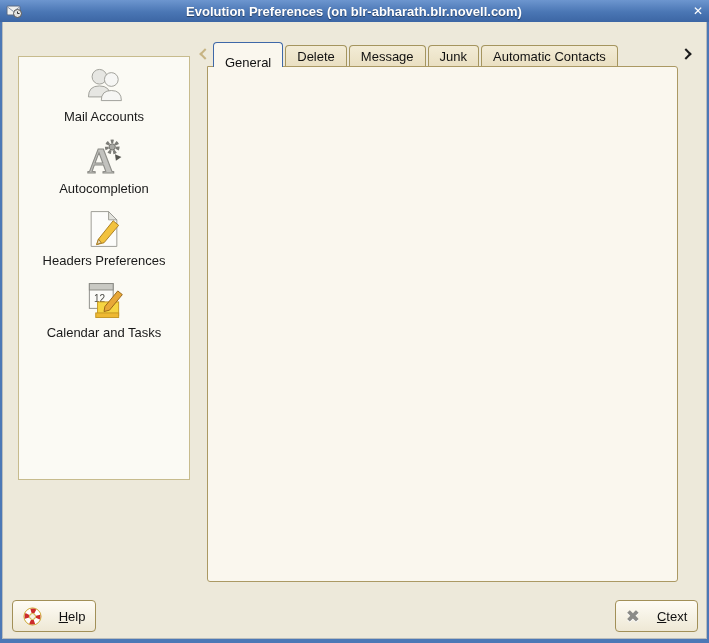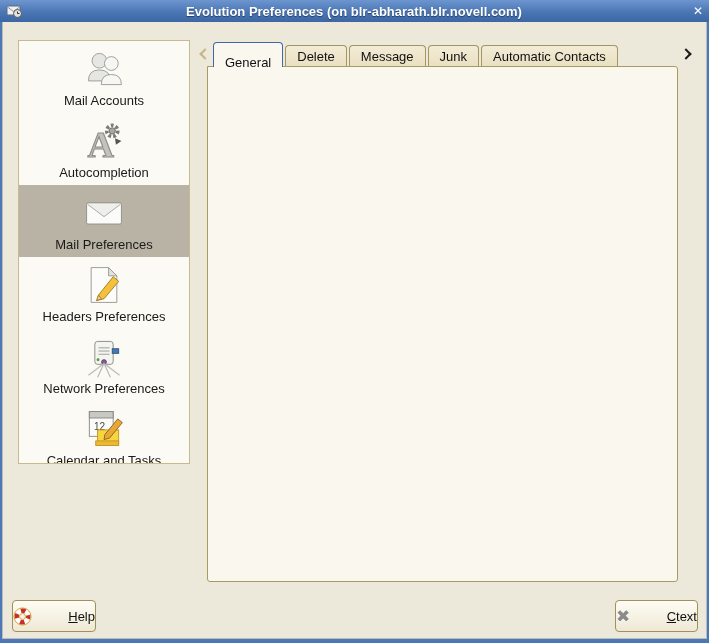--- a/index.html
+++ b/index.html
@@ -5,21 +5,21 @@
   *{margin:0;padding:0;box-sizing:border-box}
   html,body{width:709px;height:643px;overflow:hidden}
   body{font-family:"Liberation Sans",sans-serif;font-size:13px;color:#111;position:relative}
   .frame{position:absolute;inset:0;background:#ede9da;border:2px solid #4c78b6;border-bottom:4px solid #4c78b6;border-top:none;box-shadow:inset 0 0 0 1px rgba(32,58,102,.25)}
   .titlebar{position:absolute;top:0;left:0;width:709px;height:22px;background:linear-gradient(#6d96cf,#4a76b4 55%,#3c66a4);display:flex;align-items:center;padding:0 6px}
   .win-icon{width:17px;height:16px;flex:none}
   .title{flex:1;text-align:center;color:#fff;font-weight:bold;font-size:13px;text-shadow:0 1px 1px rgba(0,0,0,.45)}
   .tclose{width:18px;text-align:right;color:#fff;font-family:"DejaVu Sans",sans-serif;font-size:12px;cursor:default}
 
   
-  .sidebar{position:absolute;left:18px;top:40px;width:172px;height:424px;background:#fbfaf4;border:1px solid #c7bb8d;overflow:hidden}
+  .sidebar{position:absolute;left:18px;top:56px;width:172px;height:424px;background:#fbfaf4;border:1px solid #c7bb8d;overflow:hidden}
   .sbitem{height:72px;display:flex;flex-direction:column;align-items:center;padding-top:5px}
   .sbitem.selected{background:#b8b3a4}
   .sbicon{width:46px;height:46px;display:flex;align-items:center;justify-content:center}
   .sblabel{font-size:13px;color:#1a1a1a;margin-top:1px;white-space:nowrap}
 
   
   .tabscroll{position:absolute;top:46px;width:14px;height:16px;display:flex;align-items:center;justify-content:center}
   .tabs{position:absolute;left:213px;top:42px;display:flex;align-items:flex-end;height:25px}
   .tab{background:linear-gradient(#f3ecd6,#e9dfc1);border:1px solid #a5955e;border-bottom:none;border-radius:4px 4px 0 0;padding:3px 11px 3px;margin-right:2px;height:22px;white-space:nowrap}
   .tab.active{background:#faf7ee;border:1px solid #3e68a8;border-bottom:none;height:25px;padding-top:12px;position:relative;z-index:3}
@@ -50,21 +50,21 @@
   .dropdown .darr{width:22px;height:100%;border-left:1px solid #d9cfae;display:flex;flex-direction:column;align-items:center;justify-content:center;gap:4px;background:#fdfbf2}
 
   .fontbtn{display:flex;align-items:center;position:absolute;height:25px;background:#f7f3e6;border:1px solid #dbd1ae;border-radius:3px;color:#beb392}
   .fontbtn .fname{flex:1;text-align:center}
   .fontbtn .fsize{width:30px;text-align:center;border-left:1px solid #dbd1ae;height:100%;padding-top:4px}
   .fontlabel{position:absolute;white-space:nowrap}
 
   .colorbtn{width:50px;height:30px;background:linear-gradient(#fdfbf3,#efe9d6);border:1px solid #a29058;border-radius:3px;display:flex;align-items:center;justify-content:center;flex:none}
   .swatch{width:38px;height:19px;border:1px solid #6e6e66;box-shadow:inset 0 0 0 1px #9b9b93}
 
-  .btn{position:absolute;height:32px;background:linear-gradient(#fefcf5,#eee8d5);border:1px solid #a29058;border-radius:4px;display:flex;align-items:center;justify-content:space-between;gap:17px}
+  .btn{position:absolute;height:32px;background:linear-gradient(#fefcf5,#eee8d5);border:1px solid #a29058;border-radius:4px;display:flex;align-items:center;justify-content:center;gap:17px}
   .btn .bicon{display:flex;align-items:center}
   .xglyph{font-family:"DejaVu Sans",sans-serif;font-size:17px;font-weight:bold;color:#8b8b87;text-shadow:0 1px 0 #fff}
 </style>
 </head>
 <body>
 
 <div class="frame"></div>
 
 <div class="titlebar">
   <span class="win-icon">
@@ -95,54 +95,30 @@
     <span class="sbicon">
       <svg viewBox="0 0 48 48" width="44" height="44">
         <text x="6" y="41" font-size="40" font-weight="bold" fill="#c2c2be" stroke="#8d8d88" stroke-width="1.2" font-family="Liberation Serif, serif">A</text>
         <circle cx="33" cy="13" r="6" fill="none" stroke="#7c7c77" stroke-width="4" stroke-dasharray="3 2.2"></circle>
         <circle cx="33" cy="13" r="3.4" fill="#a9a9a4" stroke="#6d6d68"></circle>
         <path d="M36 21 l7 3 l-6 4 z" fill="#555550"></path>
       </svg>
     </span>
     <span class="sblabel">Autocompletion</span>
   </div>
-  <div class="sbitem selected">
-    <span class="sbicon">
-      <svg viewBox="0 0 48 48" width="44" height="44">
-        <rect x="5" y="13" width="38" height="23" rx="1.5" fill="#fbfbf9" stroke="#8d8d88"></rect>
-        <path d="M6 14.5 L24 28 L42 14.5" fill="#eeeeea" stroke="#a5a5a0"></path>
-      </svg>
-    </span>
-    <span class="sblabel">Mail Preferences</span>
-  </div>
   <div class="sbitem">
     <span class="sbicon">
       <svg viewBox="0 0 48 48" width="44" height="44">
         <path d="M10 5 h19 l9 9 v29 h-28 z" fill="#fcfcfa" stroke="#96968f"></path>
         <path d="M29 5 l9 9 h-9 z" fill="#e3e3dd" stroke="#96968f"></path>
         <path d="M18 35 L34 15 l6 5 L24 39 l-8 2 z" fill="#f2c23e" stroke="#a5781c"></path>
         <path d="M18 35 l3 4 l-5 2 z" fill="#e8dcc0" stroke="#a5781c"></path>
       </svg>
     </span>
     <span class="sblabel">Headers Preferences</span>
-  </div>
-  <div class="sbitem">
-    <span class="sbicon">
-      <svg viewBox="0 0 48 48" width="44" height="44">
-        <rect x="14" y="7" width="20" height="25" rx="3" fill="#f4f4f0" stroke="#888882"></rect>
-        <line x1="18" y1="14" x2="30" y2="14" stroke="#9a9a94"></line>
-        <line x1="18" y1="17.5" x2="30" y2="17.5" stroke="#9a9a94"></line>
-        <line x1="18" y1="21" x2="30" y2="21" stroke="#9a9a94"></line>
-        <rect x="33" y="15" width="7" height="5" fill="#4a7ab5" stroke="#2d5282"></rect>
-        <circle cx="17.5" cy="27" r="1.6" fill="#5a9a3a"></circle>
-        <circle cx="24" cy="29.5" r="2.6" fill="#8a5a9a" stroke="#5a3a6a"></circle>
-        <path d="M24 31 L7 44 M24 31 L17 46 M24 31 L31 46 M24 31 L41 44" stroke="#bdbdb6" stroke-width="1.4"></path>
-      </svg>
-    </span>
-    <span class="sblabel">Network Preferences</span>
   </div>
   <div class="sbitem">
     <span class="sbicon">
       <svg viewBox="0 0 48 48" width="44" height="44">
         <rect x="8" y="5" width="26" height="27" fill="#fbfbf9" stroke="#888882"></rect>
         <rect x="8" y="5" width="26" height="7" fill="#c9c9c3" stroke="#888882"></rect>
         <text x="13" y="25" font-size="11" fill="#4a4a45" font-family="Liberation Sans, sans-serif">12</text>
         <rect x="17" y="25" width="23" height="15" fill="#f6d542" stroke="#c29420"></rect>
         <rect x="15" y="37" width="25" height="5" fill="#eeb832" stroke="#c29420"></rect>
         <path d="M25 30 L39 13 l5 4 L30 34 l-6 1.5 z" fill="#e8a838" stroke="#946014"></path>

